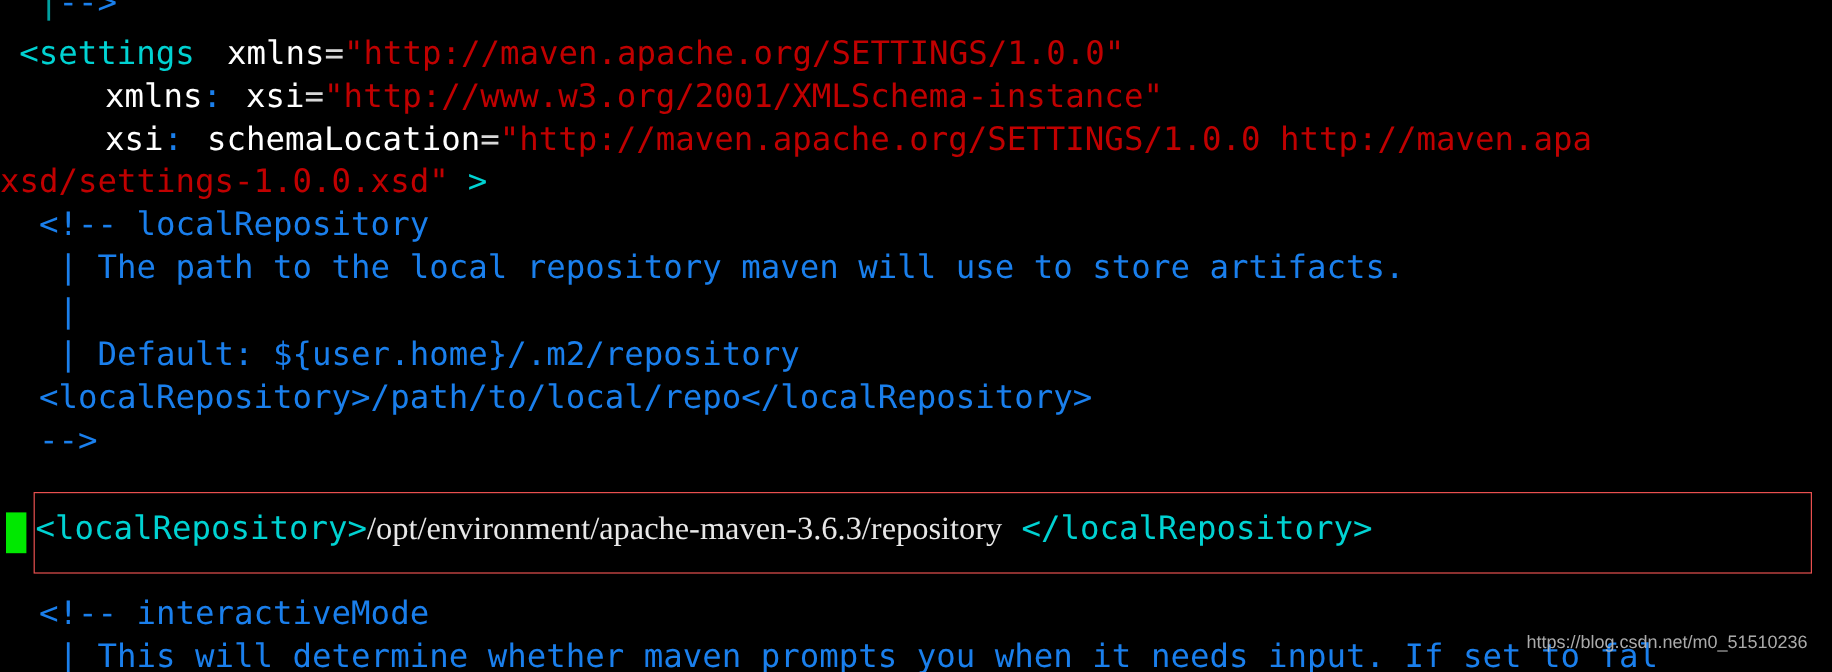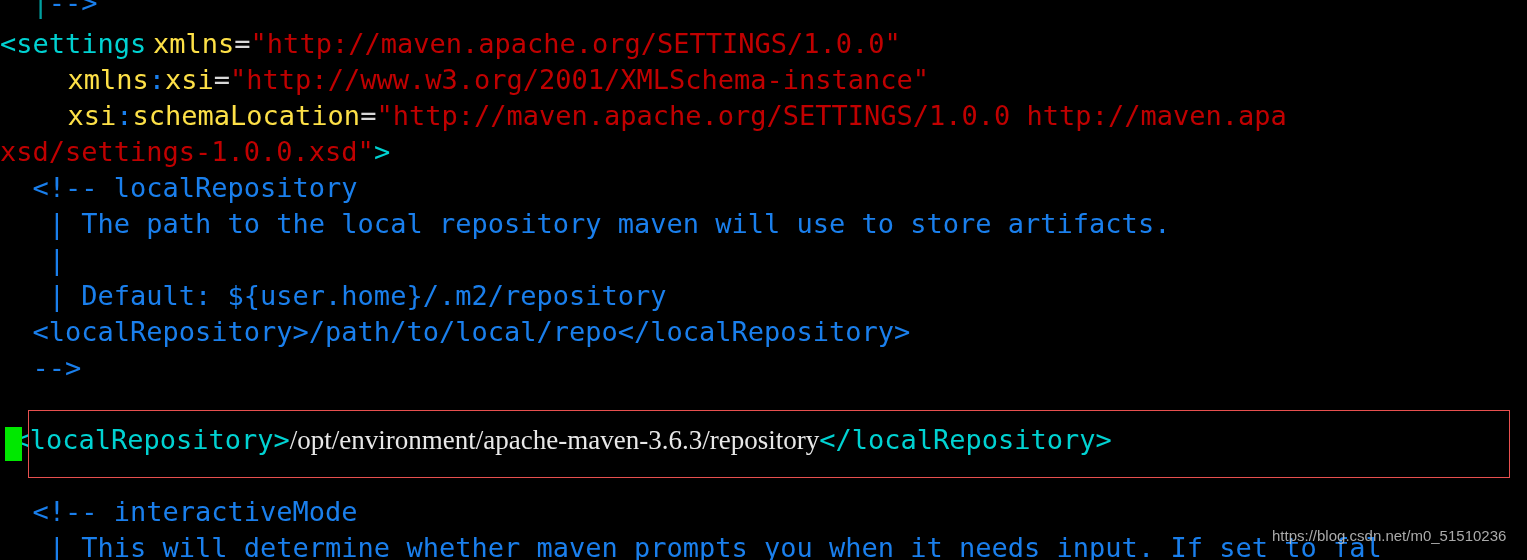--- a/index.html
+++ b/index.html
@@ -39,22 +39,22 @@
   }
   
   .line.first {
     height: 26px;
     line-height: 26px;
     overflow: hidden;
   }
   .line.first span { position: relative; top: -10px; }
 
   
-  .tag      { color: #00d2d2; }   
-  .attr     { color: #fde047; }   
+  .tag      { color: #00d2d2; padding-left: 16px; }   
+  .attr     { color: #ffffff; margin-left: 20px; }   
   .punct    { color: #1a7fec; }   
   .eq       { color: #d8d8d8; }   
   .val      { color: #c00000; }   
   .cmt      { color: #1a7fec; }   
   .cmtbar   { color: #00a0a0; }   
   .txt      { color: #e8e8e8; font-family: Liberation Serif, serif; }   
 
   
   #highlight-box {
     position: absolute;

